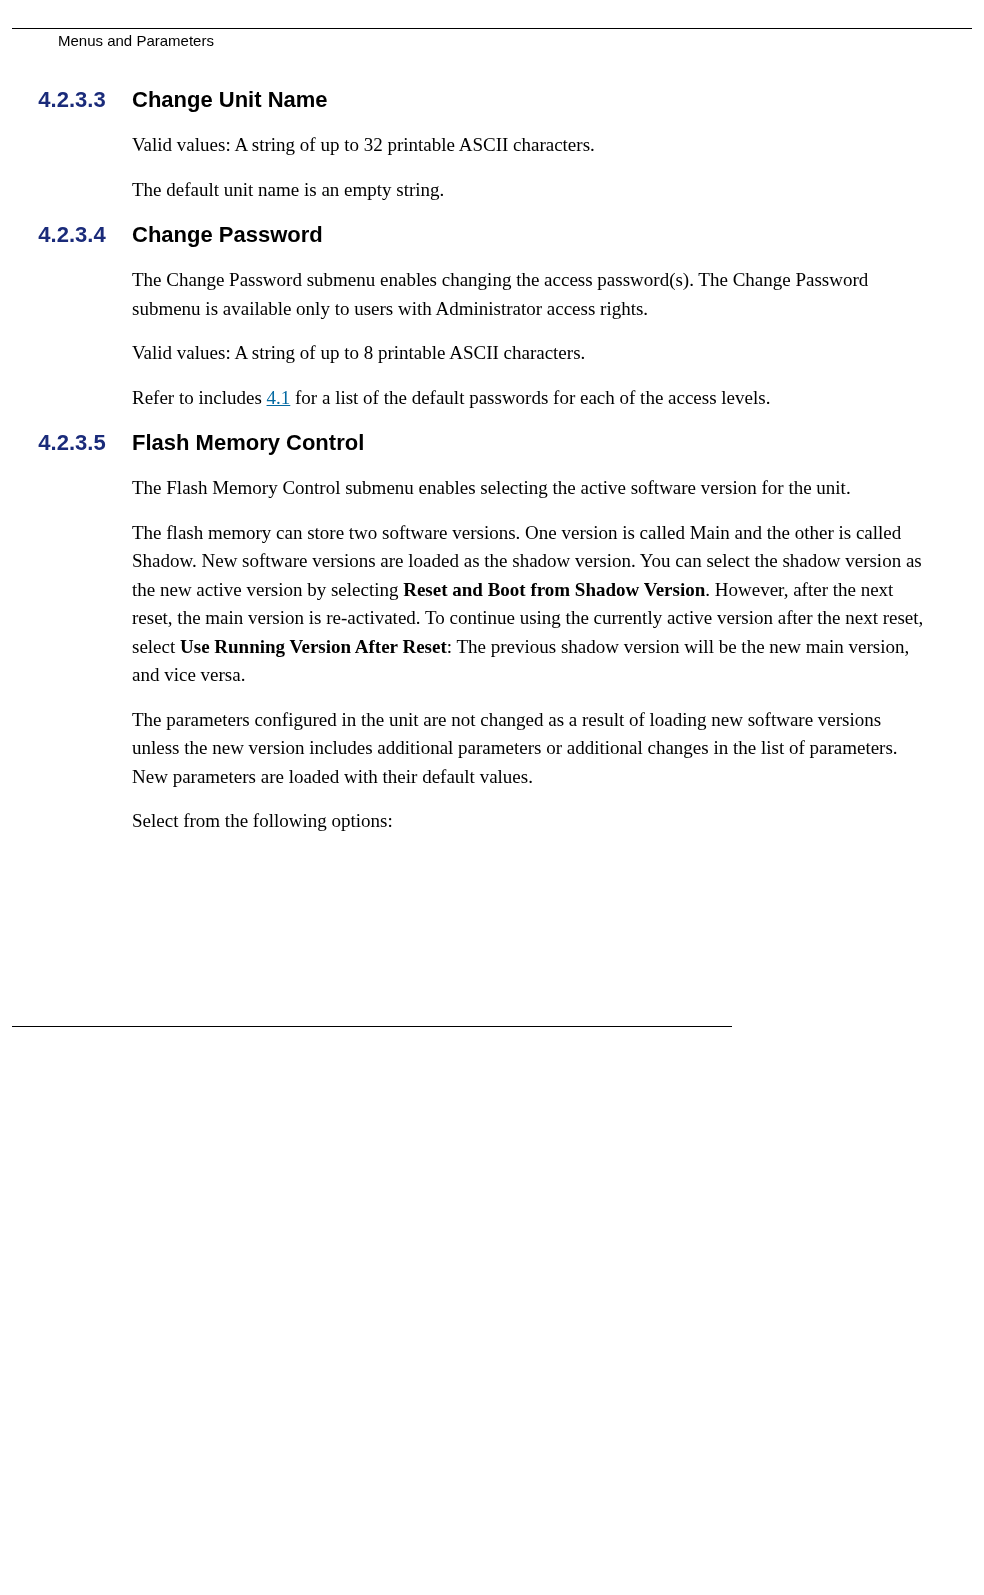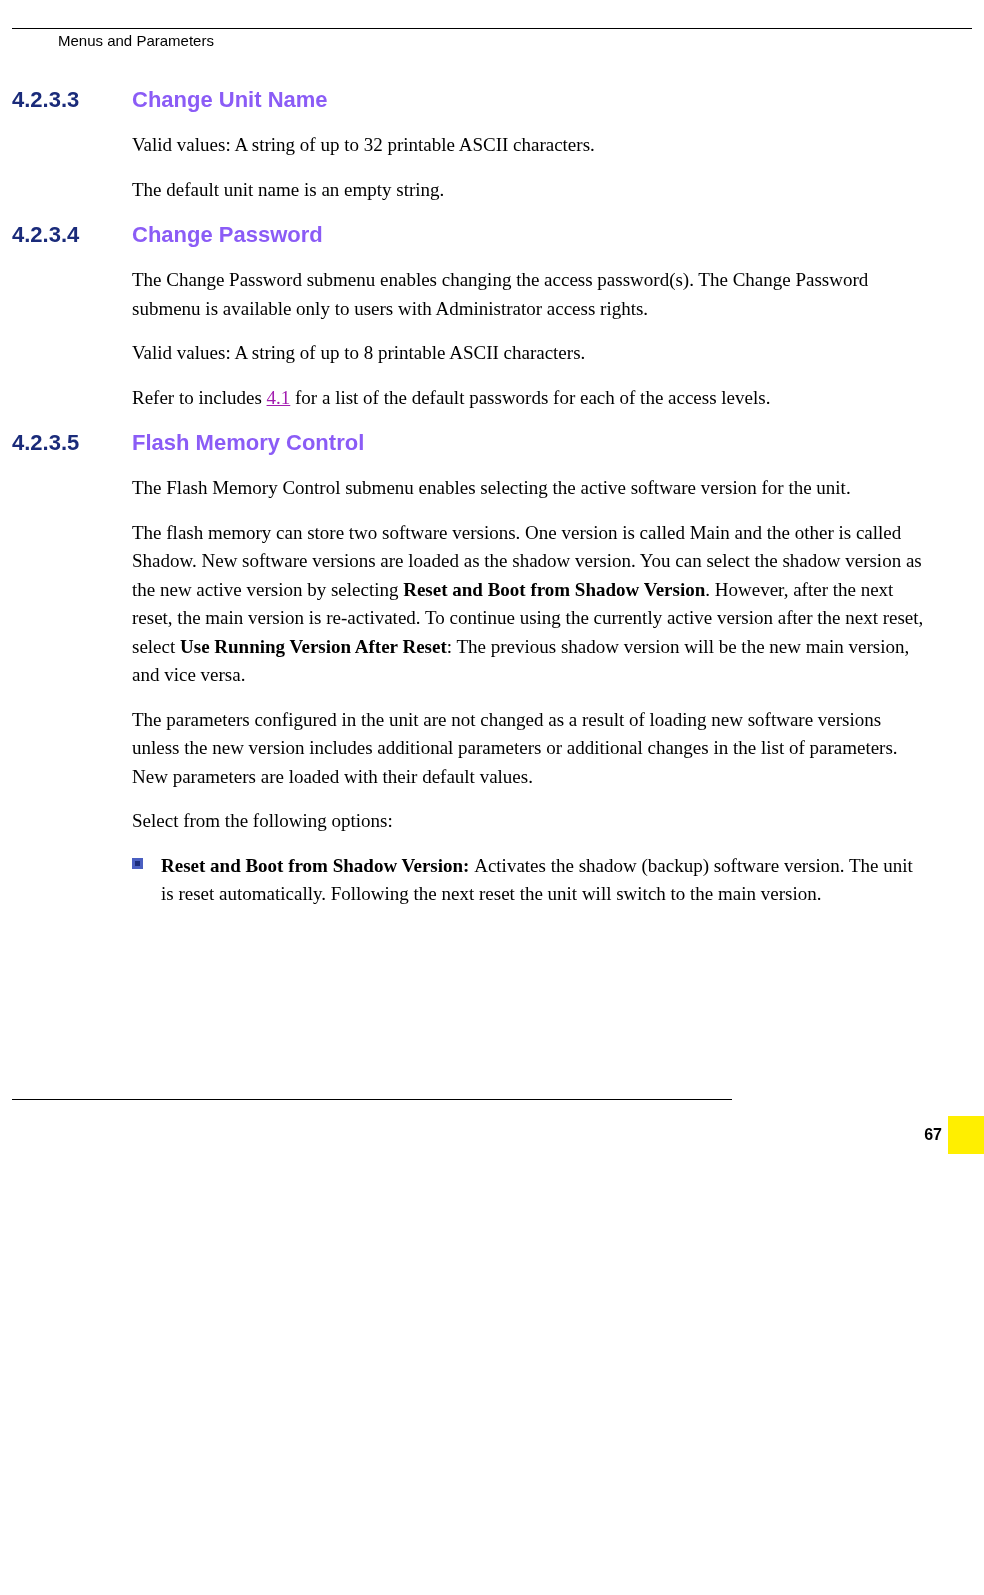--- a/index.html
+++ b/index.html
@@ -38,35 +38,36 @@
       margin-bottom: 18px;
     }
     .section-number {
       font-family: Arial, Helvetica, sans-serif;
       font-size: 22px;
       font-weight: bold;
       color: #1a2b7a;
       width: 120px;
       flex-shrink: 0;
       margin-left: -46px;
+      text-align: center;
     }
     .section-title {
       font-family: Arial, Helvetica, sans-serif;
       font-size: 22px;
       font-weight: bold;
-      color: #8b5cf6;
+      color: #000000;
     }
     .body-text {
       font-size: 19px;
       line-height: 1.5;
       margin-bottom: 16px;
       margin-left: 74px;
     }
     .cross-ref {
-      color: #a21caf;
+      color: #0369a1;
       text-decoration: underline;
     }
     .bold-inline {
       font-weight: bold;
     }
     .bullet-list {
       margin-left: 74px;
       margin-top: 8px;
     }
     .bullet-item {
@@ -150,26 +151,18 @@
   <div class="section-heading">
     <div class="section-number">4.2.3.5</div>
     <div class="section-title">Flash Memory Control</div>
   </div>
   <p class="body-text">The Flash Memory Control submenu enables selecting the active software version for the unit.</p>
   <p class="body-text"><span>The flash memory can store two software versions. One version is called Main and the other is called Shadow. New software versions are loaded as the shadow version. You can select the shadow version as the new active version by selecting </span><span class="bold-inline">Reset and Boot from Shadow Version</span><span>. However, after the next reset, the main version is re-activated. To continue using the currently active version after the next reset, select </span><span class="bold-inline">Use Running Version After Reset</span><span>: The previous shadow version will be the new main version, and vice versa.</span></p>
   <p class="body-text">The parameters configured in the unit are not changed as a result of loading new software versions unless the new version includes additional parameters or additional changes in the list of parameters. New parameters are loaded with their default values.</p>
   <p class="body-text">Select from the following options:</p>
 
   <div class="bullet-list">
-    <div class="bullet-item">
-      <div class="bullet-marker"></div>
-      <div class="bullet-text"><span class="bold-inline">Reset and Boot from Shadow Version: </span><span>Activates the shadow (backup) software version. The unit is reset automatically. Following the next reset the unit will switch to the main version.</span></div>
-    </div>
   </div>
 </div>
 
 <div class="footer">
   <div class="footer-line"></div>
-  <div class="page-number-wrap">
-    <div class="yellow-block"></div>
-    <div class="page-number">67</div>
-  </div>
 </div>
 
 </body></html>

